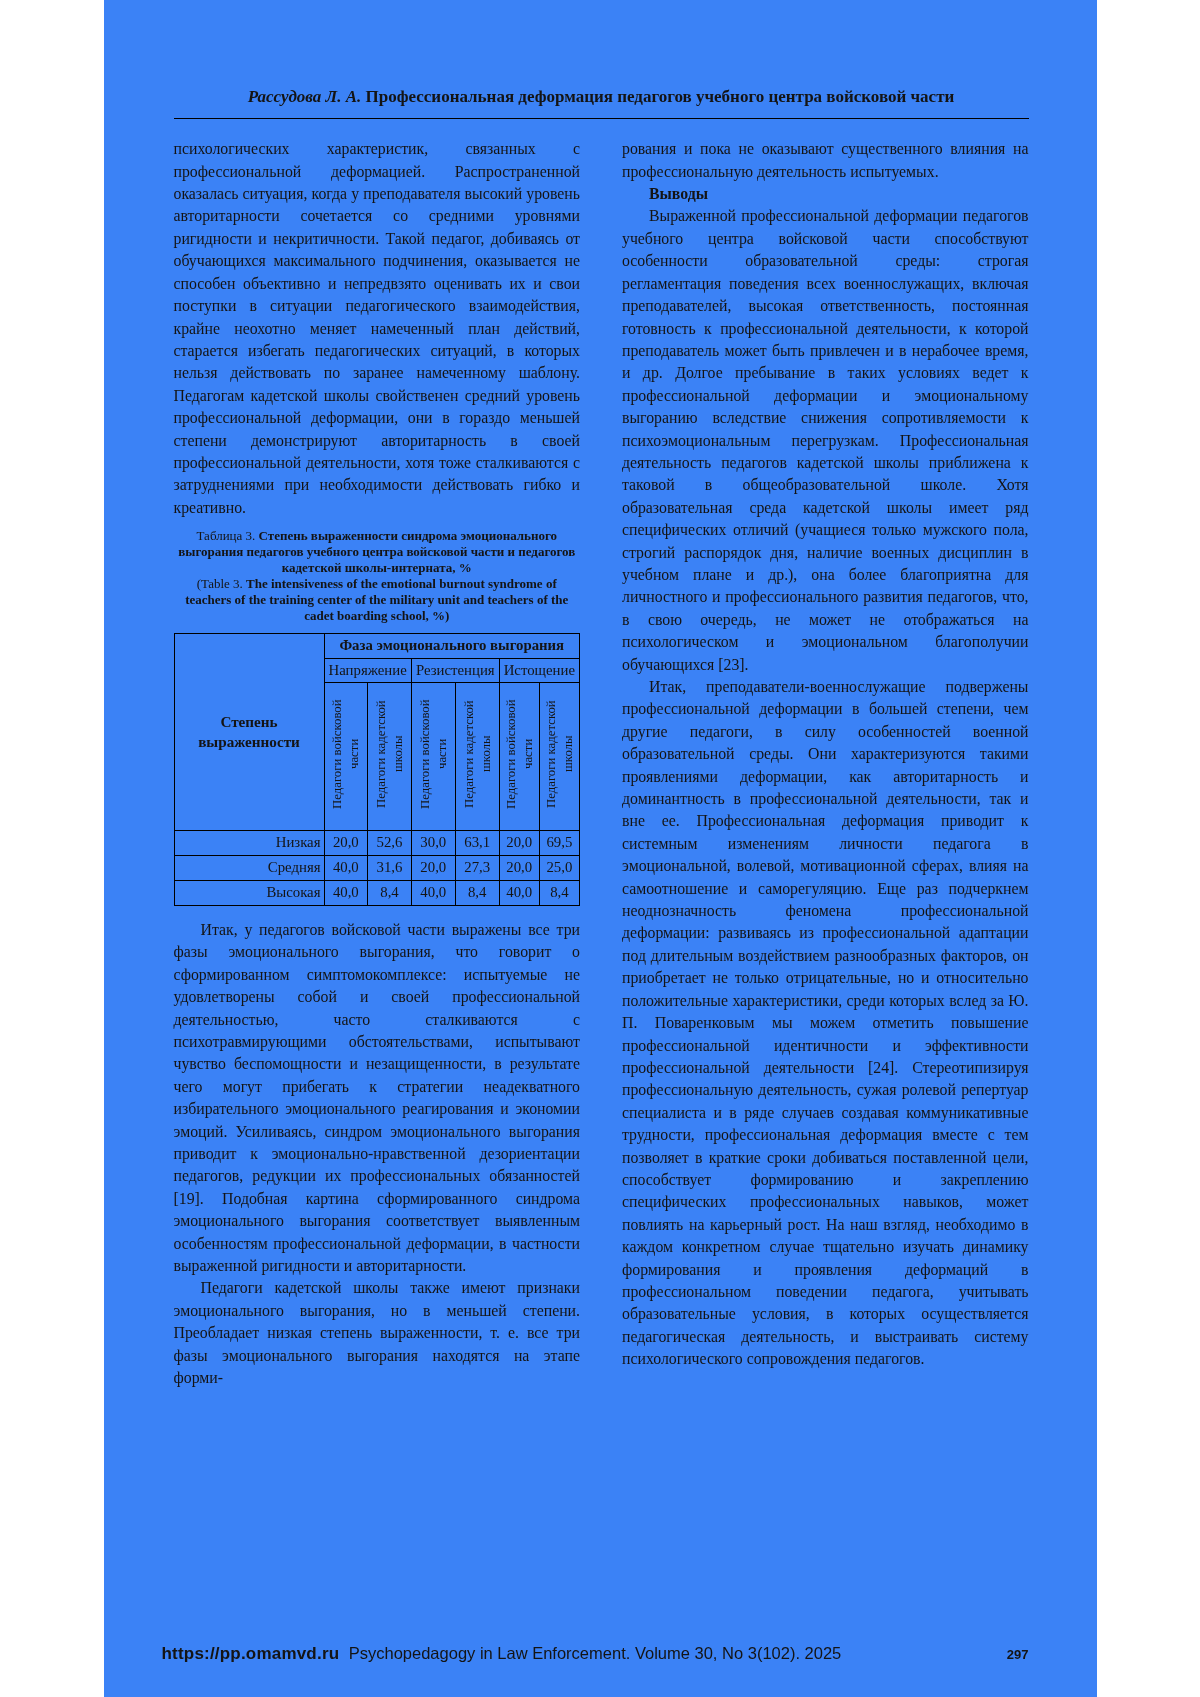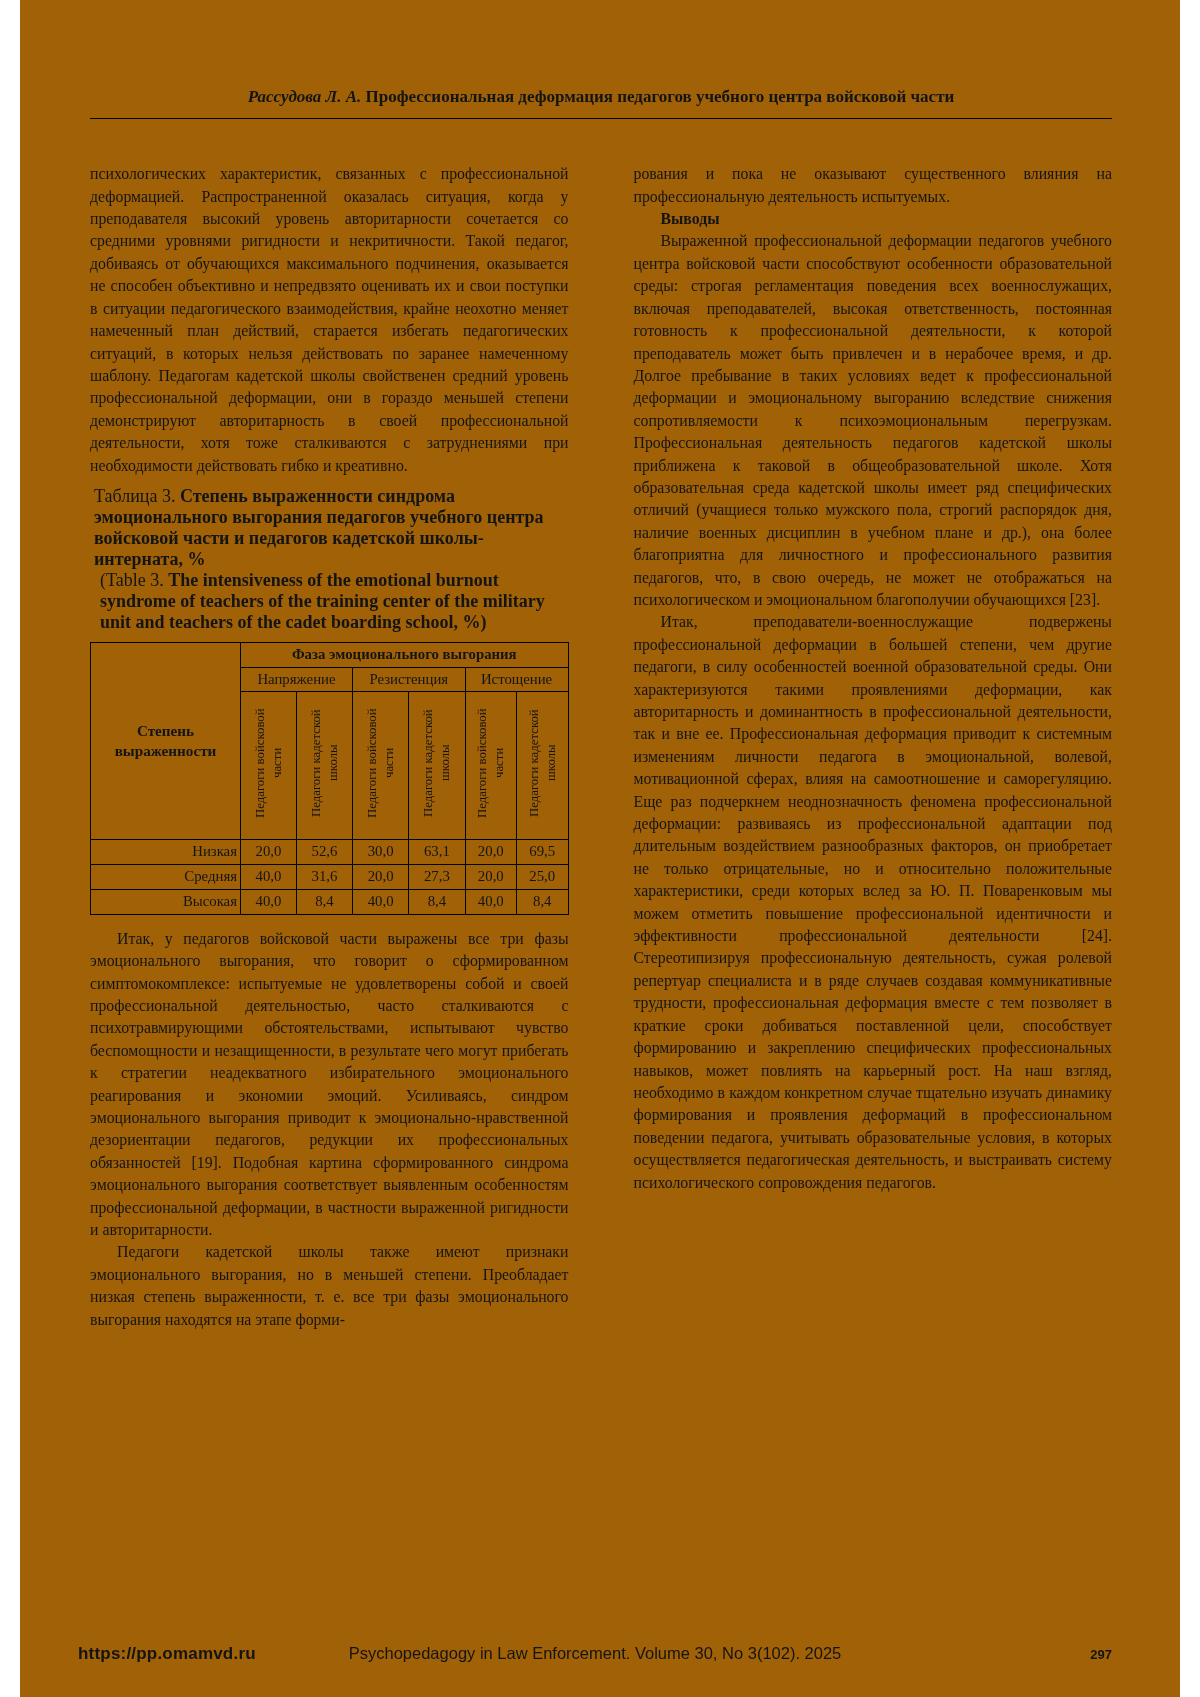--- a/index.html
+++ b/index.html
@@ -1,62 +1,62 @@
 <!DOCTYPE html>
 <html lang="ru"><head>
 <meta charset="utf-8">
 <style>
   * { margin:0; padding:0; box-sizing:border-box; }
   html,body { background:#ffffff; }
   .page {
-    width:1160px; height:1697px;
+    width:993px; height:1697px;
     margin:0 auto;
-    background:#a16207;
+    background:#3b82f6;
     color:#141414;
     font-family:"Liberation Serif", serif;
     padding:86px 68px 40px 70px;
     position:relative;
     overflow:hidden;
   }
   .page-header {
     text-align:center;
     font-size:17px;
     line-height:1.25;
     padding:0 40px 11px 40px;
     border-bottom:1.5px solid #000;
   }
   .author { font-style:italic; font-weight:bold; }
   .title  { font-weight:bold; }
 
   .columns {
     display:flex;
-    gap:65px;
-    margin-top:44px;
+    gap:42px;
+    margin-top:19px;
     align-items:flex-start;
   }
   .col {
     flex:1 1 0;
     font-size:15.8px;
     line-height:22.4px;
     text-align:justify;
   }
   .col p { margin:0; hyphens:auto; -webkit-hyphens:auto; }
   .indent { text-indent:27px; }
   .h-conclusions {
     font-weight:bold;
     text-align:left;
     text-indent:27px;
     font-family:Liberation Serif, serif;
   }
 
   .caption {
-    text-align:left;
+    text-align:center;
     text-indent:0 !important;
-    font-size:18px;
-    line-height:21px;
+    font-size:13px;
+    line-height:16px;
     hyphens:manual !important;
   }
   .caption-ru { margin:9px 4px 0 4px !important; }
   .caption-en { margin:0 10px 9px 10px !important; }
   .caption b { font-weight:bold; }
 
   table.results {
     border-collapse:collapse;
     width:100%;
     margin:3px 0 13px 0;

